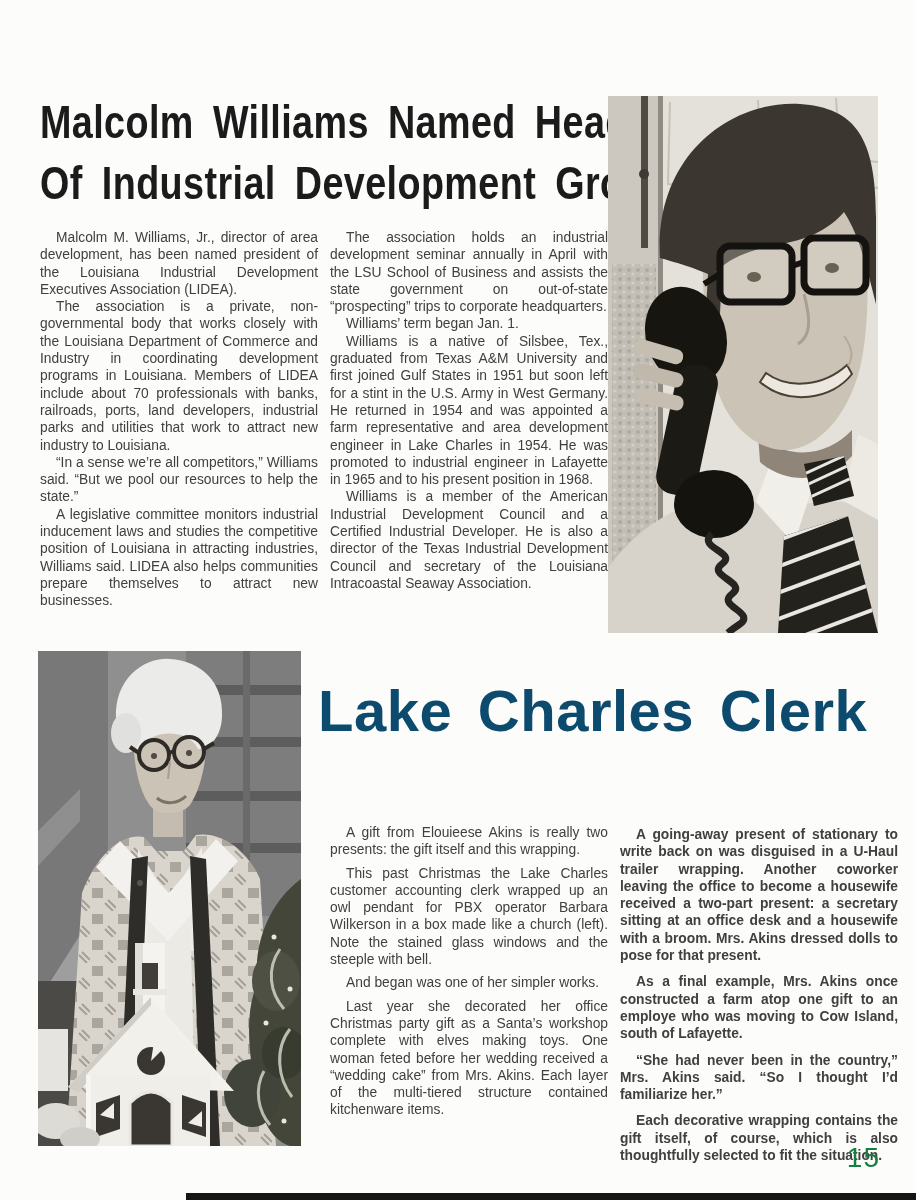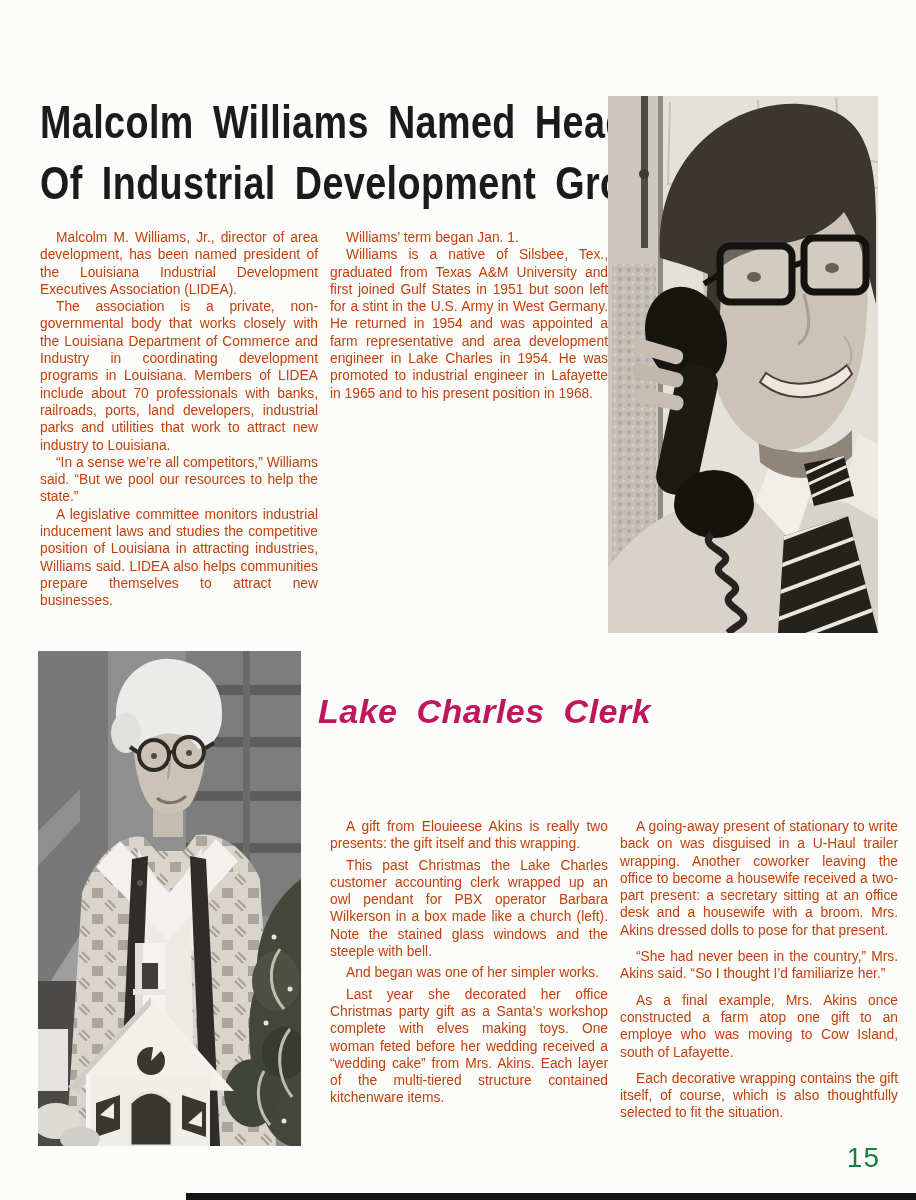--- a/index.html
+++ b/index.html
@@ -10,31 +10,31 @@
   }
   
   .hl1{position:absolute;left:40px;top:92px;}
   .hl1 .hl-line{
     display:block;font-weight:700;font-size:46px;line-height:61px;color:#1b1b1b;
     transform:scaleX(0.82);transform-origin:0 50%;white-space:nowrap;
     word-spacing:10px;letter-spacing:0.5px;
   }
   .hl2{position:absolute;left:318px;top:674px;}
   .hl2 .hl-line{
-    display:block;font-weight:700;font-style:italic;font-size:34px;line-height:74px;
-    color:#be185d;white-space:nowrap;word-spacing:9px;letter-spacing:0.5px;
+    display:block;font-weight:700;font-size:58px;line-height:74px;
+    color:#0c4a6e;white-space:nowrap;word-spacing:9px;letter-spacing:0.5px;
   }
   
   .col{
     position:absolute;width:278px;text-align:justify;
-    font-size:13.8px;line-height:17.3px;color:#c2410c;
+    font-size:13.8px;line-height:17.3px;color:#404040;
   }
   .col p{margin:0;text-indent:16px;}
-  .col.gap-sm p{margin:0 0 4px;}
-  .col.gap-lg p{margin:0 0 9px;}
+  .col.gap-sm p{margin:6px 0 4px;}
+  .col.gap-lg p{margin:8px 0 9px;font-weight:bold;}
   #a1c1{left:40px;top:229px;}
   #a1c2{left:330px;top:229px;}
   #a2c1{left:330px;top:818px;}
   #a2c2{left:620px;top:818px;}
   
   .photo{position:absolute;display:block;}
   #photo-top{left:608px;top:96px;width:270px;height:537px;}
   #photo-bottom{left:38px;top:651px;width:263px;height:495px;}
   
   .folio{
@@ -53,22 +53,24 @@
     <span class="hl-line">Of Industrial Development Group</span>
   </h1>
 
   <div class="col" id="a1c1">
     <p>Malcolm M. Williams, Jr., director of area development, has been named president of the Louisiana Industrial Development Executives Association (LIDEA).</p>
     <p>The association is a private, non-governmental body that works closely with the Louisiana Department of Commerce and Industry in coordinating development programs in Louisiana. Members of LIDEA include about 70 professionals with banks, railroads, ports, land developers, industrial parks and utilities that work to attract new industry to Louisiana.</p>
     <p>“In a sense we’re all competitors,” Williams said. “But we pool our resources to help the state.”</p>
     <p>A legislative committee monitors industrial inducement laws and studies the competitive position of Louisiana in attracting industries, Williams said. LIDEA also helps communities prepare themselves to attract new businesses.</p>
   </div>
   <div class="col" id="a1c2">
+    <p>The association holds an industrial development seminar annually in April with the LSU School of Business and assists the state government on out-of-state “prospecting” trips to corporate headquarters.</p>
     <p>Williams’ term began Jan. 1.</p>
     <p>Williams is a native of Silsbee, Tex., graduated from Texas A&amp;M University and first joined Gulf States in 1951 but soon left for a stint in the U.S. Army in West Germany. He returned in 1954 and was appointed a farm representative and area development engineer in Lake Charles in 1954. He was promoted to industrial engineer in Lafayette in 1965 and to his present position in 1968.</p>
+    <p>Williams is a member of the American Industrial Development Council and a Certified Industrial Developer. He is also a director of the Texas Industrial Development Council and secretary of the Louisiana Intracoastal Seaway Association.</p>
   </div>
 
   <svg class="photo" id="photo-top" viewBox="0 0 270 537" xmlns="http://www.w3.org/2000/svg">
     <defs>
       <pattern id="pebble" width="9" height="9" patternUnits="userSpaceOnUse">
         <rect width="9" height="9" fill="#c2beb6"></rect>
         <circle cx="3" cy="3" r="2" fill="#aeaaa2"></circle>
         <circle cx="7" cy="7" r="1.6" fill="#d3cfc7"></circle>
       </pattern>
       <clipPath id="tieclip">
@@ -240,22 +242,22 @@
   </svg>
 
   <div class="col gap-sm" id="a2c1">
     <p>A gift from Elouieese Akins is really two presents: the gift itself and this wrapping.</p>
     <p>This past Christmas the Lake Charles customer accounting clerk wrapped up an owl pendant for PBX operator Barbara Wilkerson in a box made like a church (left). Note the stained glass windows and the steeple with bell.</p>
     <p>And began was one of her simpler works.</p>
     <p>Last year she decorated her office Christmas party gift as a Santa’s workshop complete with elves making toys. One woman feted before her wedding received a “wedding cake” from Mrs. Akins. Each layer of the multi-tiered structure contained kitchenware items.</p>
   </div>
   <div class="col gap-lg" id="a2c2">
     <p>A going-away present of stationary to write back on was disguised in a U-Haul trailer wrapping. Another coworker leaving the office to become a housewife received a two-part present: a secretary sitting at an office desk and a housewife with a broom. Mrs. Akins dressed dolls to pose for that present.</p>
+    <p>As a final example, Mrs. Akins once constructed a farm atop one gift to an employe who was moving to Cow Island, south of Lafayette.</p>
     <p>“She had never been in the country,” Mrs. Akins said. “So I thought I’d familiarize her.”</p>
-    <p>As a final example, Mrs. Akins once constructed a farm atop one gift to an employe who was moving to Cow Island, south of Lafayette.</p>
     <p>Each decorative wrapping contains the gift itself, of course, which is also thoughtfully selected to fit the situation.</p>
   </div>
 
   <div class="folio">15</div>
 
   <div class="scan-bar"></div>
 
 </div>
 
 </body></html>

